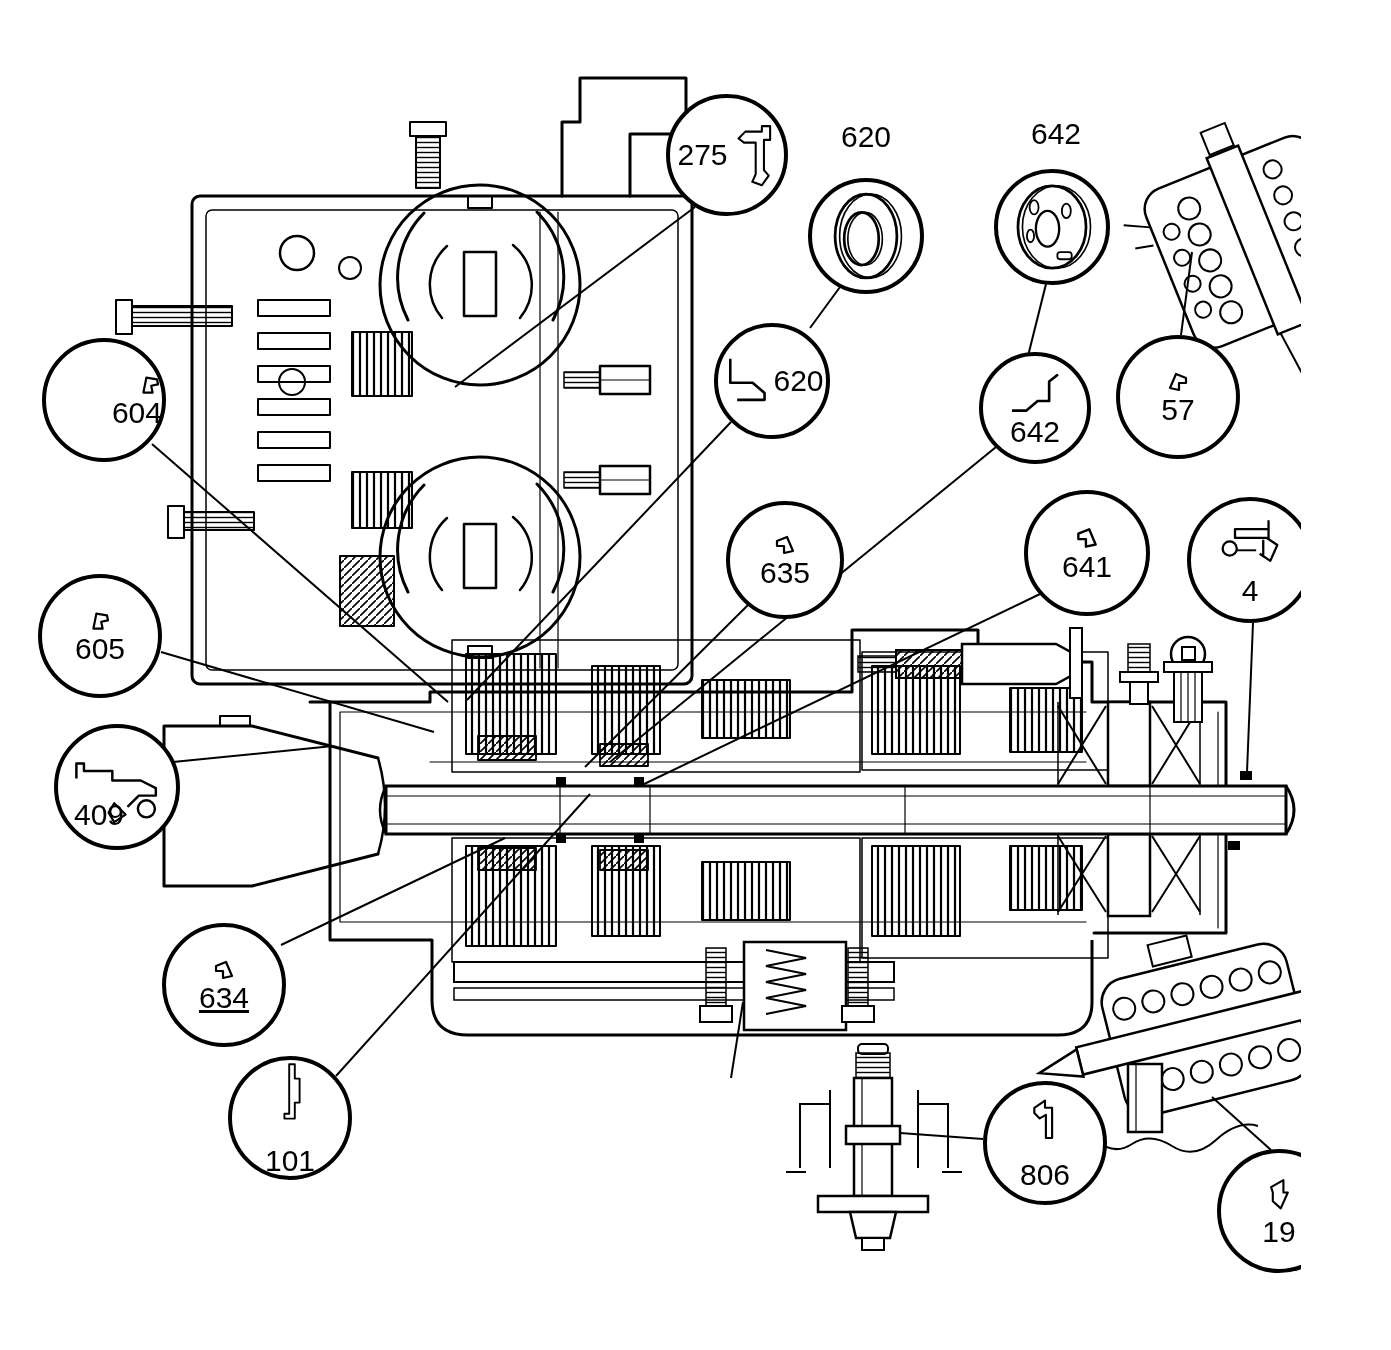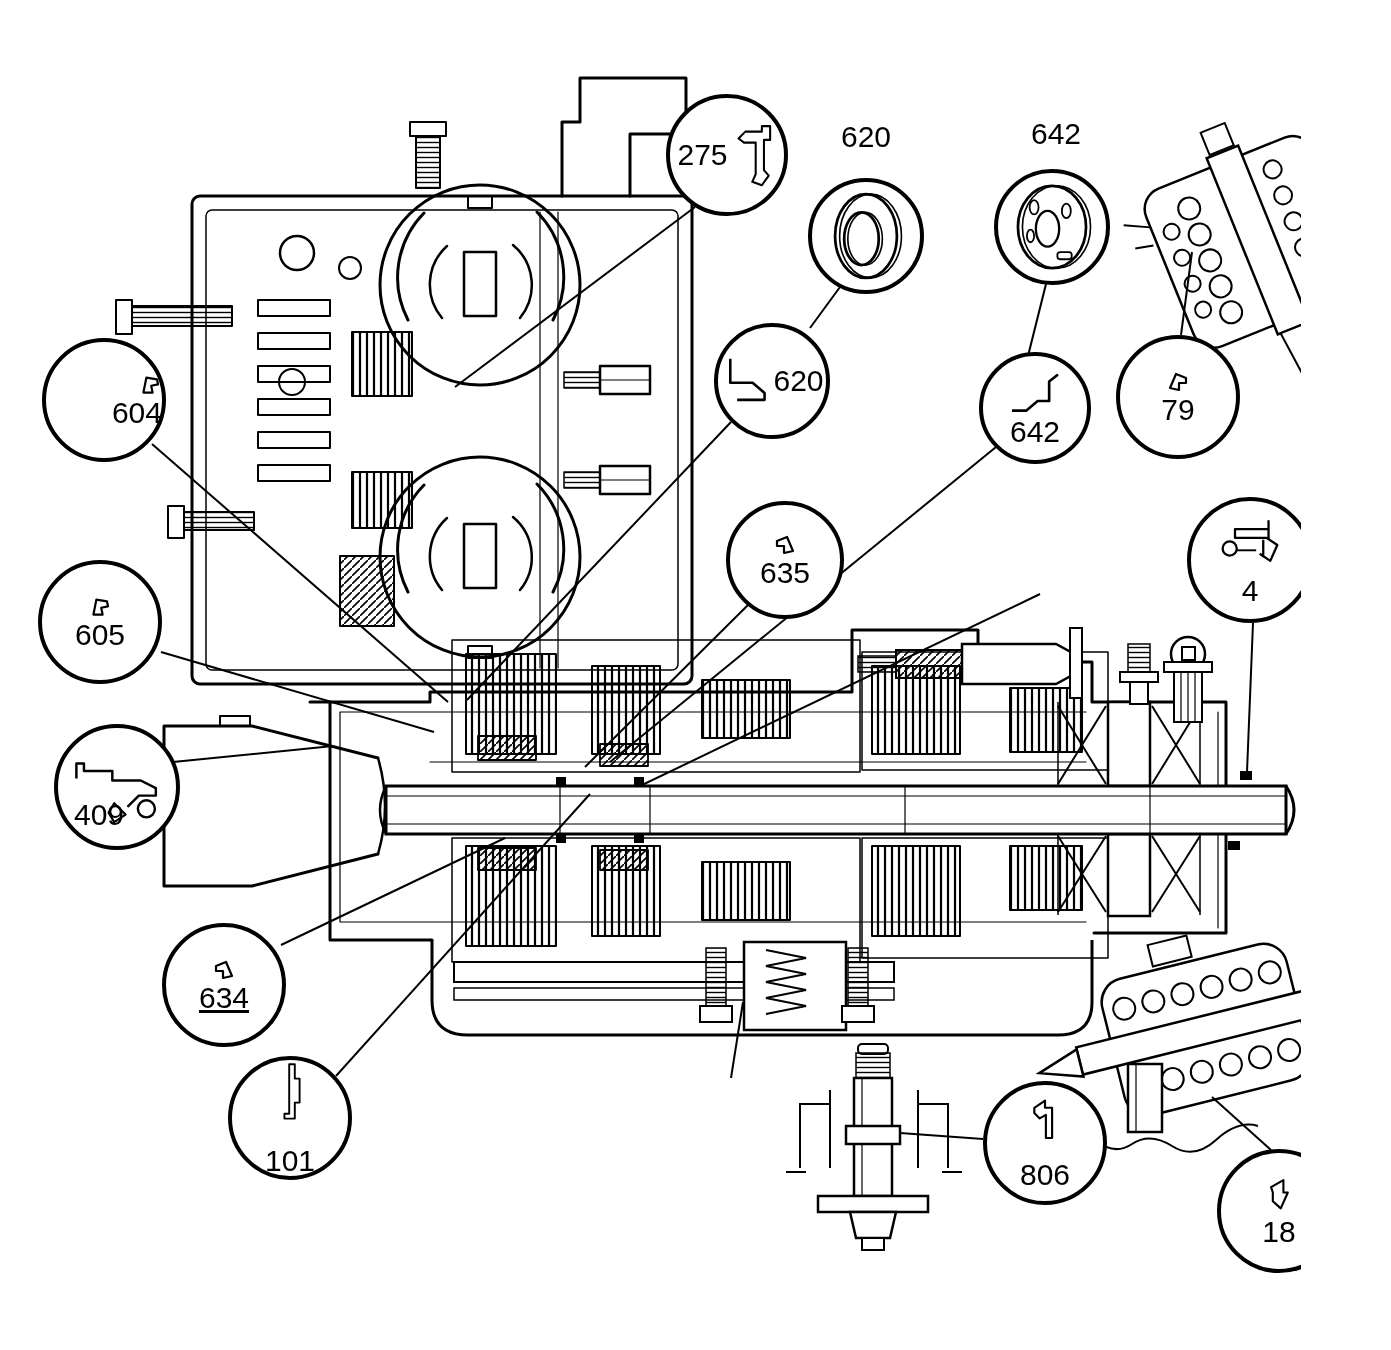--- a/index.html
+++ b/index.html
@@ -301,48 +301,54 @@
     <svg class="icon" width="54" height="46" viewBox="0 0 60 52">
       <path d="M4,46 H20 L33,35 H46 V13 L56,5" fill="none" stroke="#000" stroke-width="3" stroke-linejoin="round"></path>
     </svg>
     <span class="num">642</span>
   </div>
 
   <div class="callout co-col" style="left:1116px; top:335px; width:124px; height:124px;">
     <svg class="icon" width="26" height="24" viewBox="0 0 24 24">
       <path d="M4,18 L10,4 L20,8 V13 H13 V20 Z" fill="none" stroke="#000" stroke-width="2.2" stroke-linejoin="round"></path>
     </svg>
-    <span class="num">79</span>
+    <span class="num">57</span>
   </div>
 
   <div class="callout co-col" style="left:42px; top:338px; width:124px; height:124px;align-items:flex-end;">
     <svg class="icon tiltL" width="24" height="24" viewBox="0 0 24 24">
       <path d="M4,18 L10,4 L20,8 V13 H13 V20 Z" fill="none" stroke="#000" stroke-width="2.2" stroke-linejoin="round"></path>
     </svg>
     <span class="num">604</span>
   </div>
 
   <div class="callout co-col" style="left:726px; top:501px; width:118px; height:118px;">
     <svg class="icon flip" width="24" height="24" viewBox="0 0 24 24">
       <path d="M4,18 L10,4 L20,8 V13 H13 V20 Z" fill="none" stroke="#000" stroke-width="2.2" stroke-linejoin="round"></path>
     </svg>
     <span class="num">635</span>
   </div>
 
+  <div class="callout co-col" style="left:1024px; top:490px; width:126px; height:126px;">
+    <svg class="icon flip" width="26" height="26" viewBox="0 0 24 24">
+      <path d="M4,18 L10,4 L20,8 V13 H13 V20 Z" fill="none" stroke="#000" stroke-width="2.2" stroke-linejoin="round"></path>
+    </svg>
+    <span class="num">641</span>
+  </div>
 
   <div class="callout co-col" style="left:1187px; top:497px; width:126px; height:126px;">
     <svg class="icon" width="68" height="60" viewBox="0 0 74 68">
       <path d="M58,6 V28 M58,16 H20 V26 H56 L68,34 L60,52 L48,44 M52,28 V48" fill="none" stroke="#000" stroke-width="2.6" stroke-linejoin="round"></path>
       <circle cx="14" cy="38" r="8" fill="none" stroke="#000" stroke-width="2.6"></circle>
       <path d="M22,40 H44" stroke="#000" stroke-width="2.2"></path>
     </svg>
     <span class="num">4</span>
   </div>
 
-  <div class="callout co-col" style="left:38px; top:560px; width:124px; height:124px;align-items:center;">
+  <div class="callout co-col" style="left:38px; top:574px; width:124px; height:124px;align-items:center;">
     <svg class="icon tiltL" width="24" height="24" viewBox="0 0 24 24">
       <path d="M4,18 L10,4 L20,8 V13 H13 V20 Z" fill="none" stroke="#000" stroke-width="2.2" stroke-linejoin="round"></path>
     </svg>
     <span class="num">605</span>
   </div>
 
   <div class="callout co-free" style="left:54px; top:724px; width:126px; height:126px;">
     <svg class="icon abs" style="left:10px; top:26px;" width="100" height="70" viewBox="0 0 100 74">
       <path d="M6,26 V10 H14 V18 H44 V28 H74 L90,36 V44 H72 L60,56" fill="none" stroke="#000" stroke-width="2.6" stroke-linejoin="round"></path>
       <circle cx="80" cy="58" r="9" fill="none" stroke="#000" stroke-width="2.6"></circle>
@@ -370,16 +376,16 @@
     <svg class="icon" width="32" height="50" viewBox="0 0 36 56">
       <path d="M6,12 L18,4 V12 H26 V46 H19 V20 L12,24 L6,18 Z" fill="none" stroke="#000" stroke-width="2.4" stroke-linejoin="round"></path>
     </svg>
     <span class="num">806</span>
   </div>
 
   <div class="callout co-col" style="left:1217px; top:1149px; width:124px; height:124px;">
     <svg class="icon" width="30" height="40" viewBox="0 0 34 44">
       <path d="M8,12 L22,4 V18 H27 L19,36 L10,28 V18 Z" fill="none" stroke="#000" stroke-width="2.4" stroke-linejoin="round"></path>
     </svg>
-    <span class="num">18</span>
+    <span class="num">19</span>
   </div>
 
 </div>
 
 </body></html>

